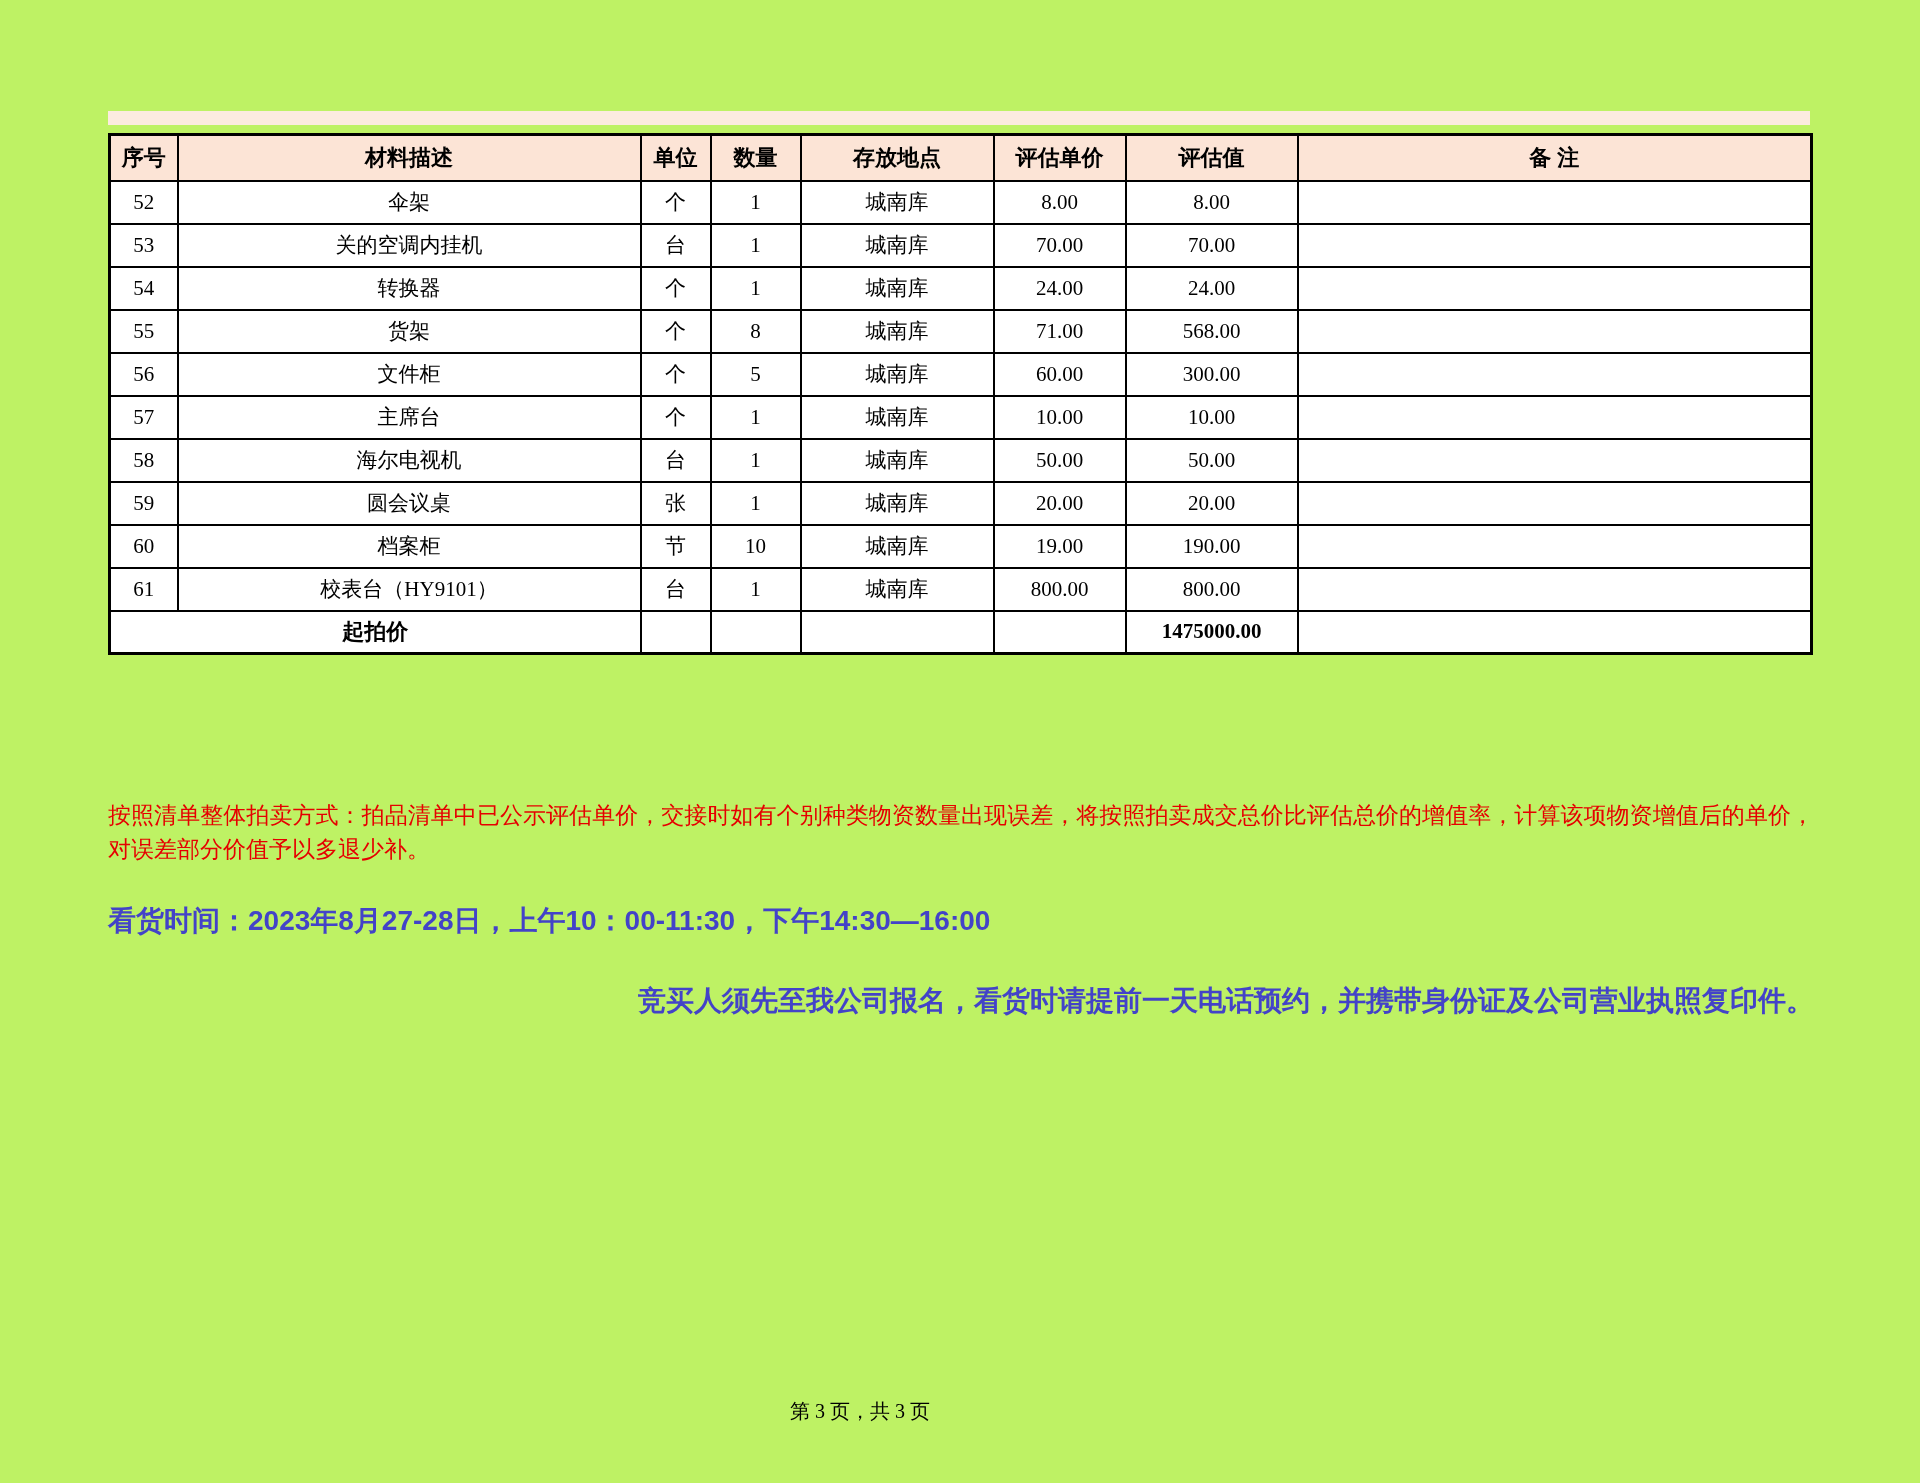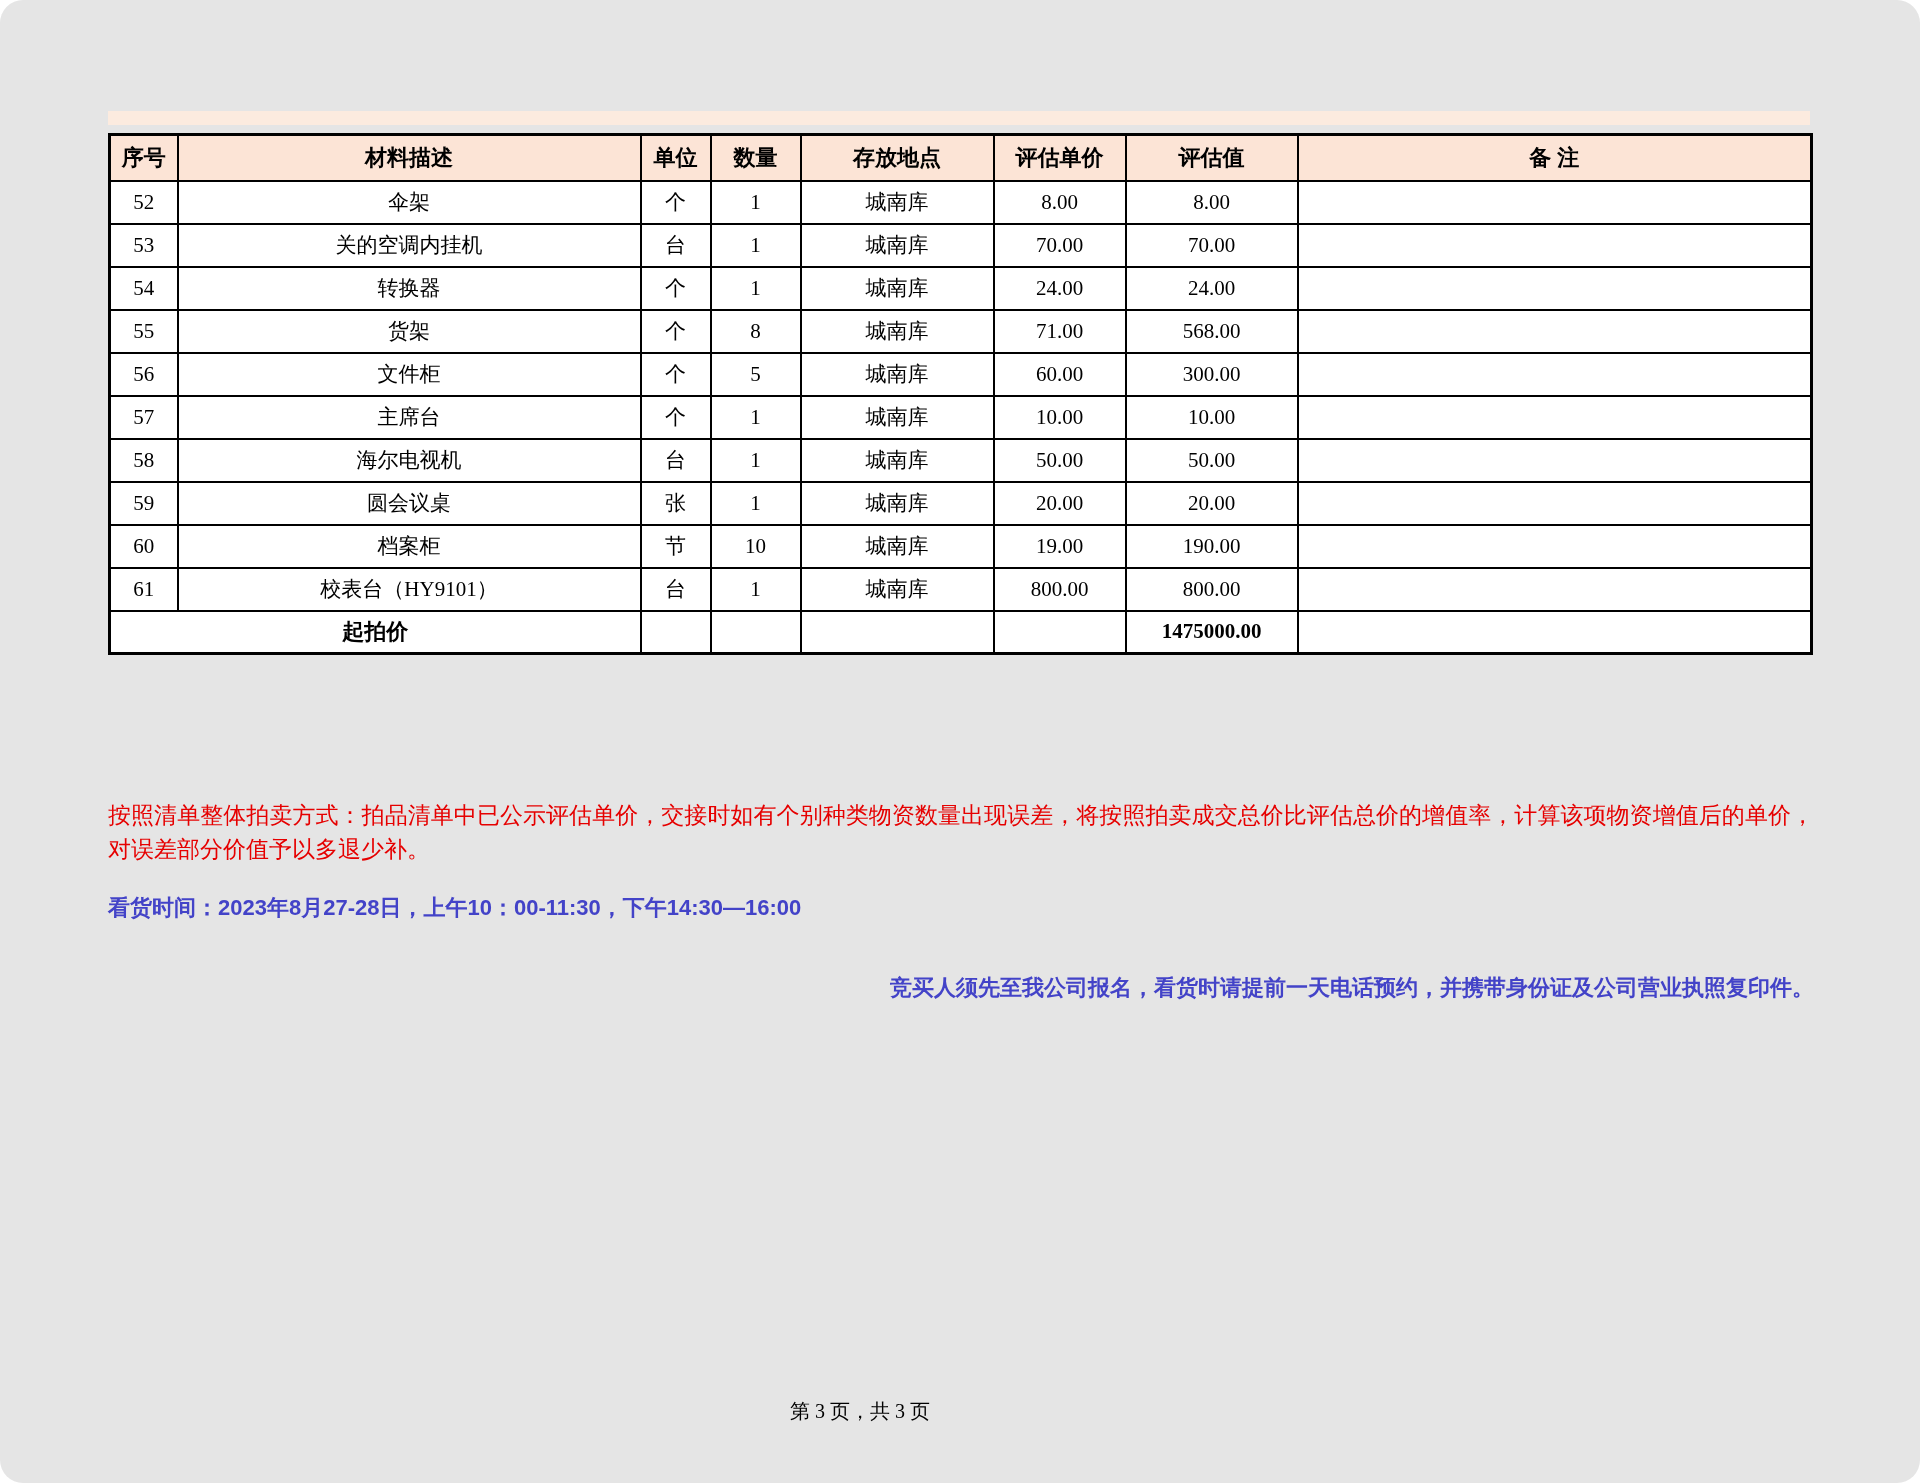--- a/index.html
+++ b/index.html
@@ -1,19 +1,19 @@
 <!DOCTYPE html>
 <html><head>
 <meta charset="utf-8">
 <style>
   * { margin: 0; padding: 0; box-sizing: border-box; }
   html, body { width: 1920px; height: 1483px; background: #ffffff; }
   body { position: relative; font-family: "Liberation Serif", serif; color: #000; }
 
-  .page { position: absolute; inset: 0; background: #e5e5e5; border-radius: 23px; }
+  .page { position: absolute; inset: 0; background: #bef264; }
 
   .pre-strip {
     position: absolute; left: 108px; top: 111px;
     width: 1702px; height: 14px;
     background: #fcebdf;
   }
 
   table.items {
     position: absolute; left: 108px; top: 133px;
     width: 1702px;
@@ -59,22 +59,23 @@
     font-size: 23px;
     line-height: 34px;
     color: #e60000;
     text-align: justify;
   }
   .blue-note {
     position: absolute; left: 108px;
     width: 1706px;
     font-family: "Liberation Sans", sans-serif;
     font-weight: bold;
-    font-size: 22px;
+    font-size: 28px;
     color: #4343c8;
+    margin-top: 9px;
   }
   .blue-note.n1 { top: 893px; }
   .blue-note.n2 { top: 933px; }
   .blue-note.n3 { top: 973px; text-align: right; }
 
   .page-footer {
     position: absolute; left: 0; top: 1398px;
     width: 1720px;
     text-align: center;
     font-family: "Liberation Serif", serif;

